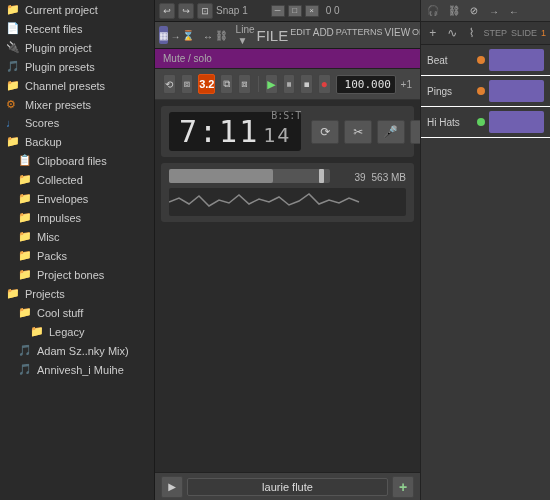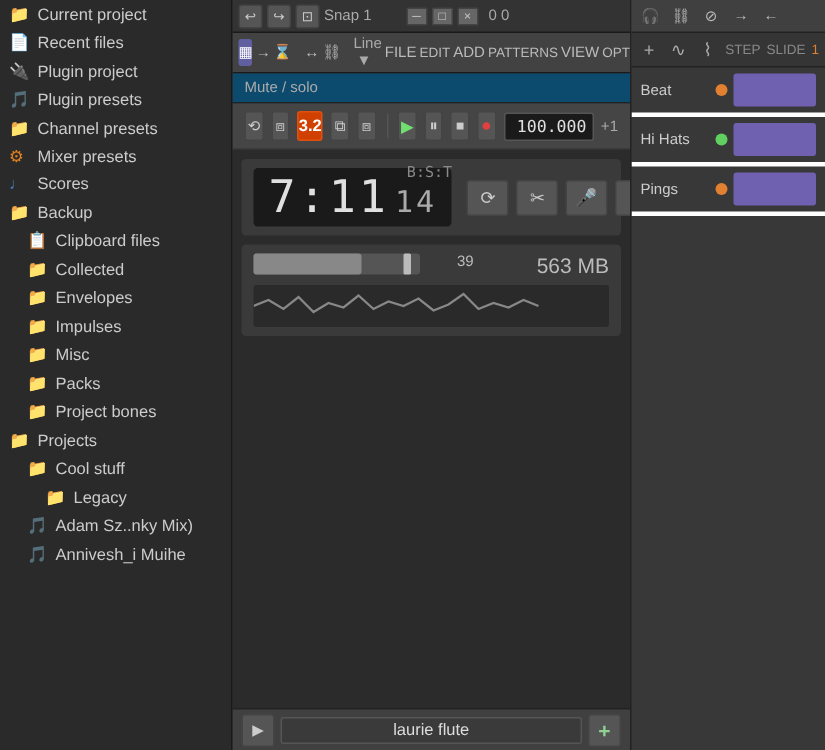--- a/index.html
+++ b/index.html
@@ -90,21 +90,21 @@
 
     .channel-list {
       flex: 1;
       overflow: hidden;
     }
 
     .channel-item {
       display: flex;
       align-items: center;
       padding: 4px 6px;
-      border-bottom: 3px solid #ffffff;
+      border-bottom: 1px solid #ffffff;
       cursor: pointer;
       position: relative;
     }
 
     .channel-name {
       flex: 1;
       font-size: 10px;
       color: #ccc;
     }
 
@@ -171,21 +171,21 @@
       align-items: center;
       justify-content: center;
       cursor: pointer;
       color: #90d090;
       font-size: 14px;
       font-weight: bold;
     }
 
     
     .mute-solo-bar {
-      background: #0c4a6e;
+      background: #701a75;
       height: 20px;
       display: flex;
       align-items: center;
       padding: 0 8px;
       font-size: 10px;
       color: #aaa;
       border-bottom: 1px solid #222;
     }
 
     .icon-btn {
@@ -367,21 +367,21 @@
     <div class="icon-btn">⌛</div>
     <div style="width:1px;height:14px;background:#555;margin:0 2px;"></div>
     <div class="icon-btn">↔</div>
     <div class="icon-btn">⛓</div>
     <div style="margin-left:6px;font-size:10px;color:#aaa;">
       <span>Line</span>
       <span style="margin-left:2px;">▼</span>
     </div>
 
     <div style="margin-left:auto;display:flex;gap:2px;">
-      <span style="font-size:10px;color:#bbb;cursor:pointer;">FILE</span>
+      <span style="font-size:15px;color:#bbb;cursor:pointer;">FILE</span>
       <span style="font-size:9px;color:#bbb;cursor:pointer;">EDIT</span>
       <span style="font-size:10px;color:#bbb;cursor:pointer;">ADD</span>
       <span style="font-size:9px;color:#bbb;cursor:pointer;">PATTERNS</span>
       <span style="font-size:10px;color:#bbb;cursor:pointer;">VIEW</span>
       <span style="font-size:9px;color:#bbb;cursor:pointer;">OPTIONS</span>
     </div>
   </div>
 
   <div class="mute-solo-bar">
     <span>Mute / solo</span>
@@ -417,27 +417,27 @@
     <div style="display:flex;gap:5px;">
       <div class="time-ctrl-btn">⟳</div>
       <div class="time-ctrl-btn">✂</div>
       <div class="time-ctrl-btn">🎤</div>
       <div class="time-ctrl-btn">?</div>
     </div>
   </div>
 
   <div style="background:#3a3a3a;border-radius:3px;padding:6px 8px;margin:0 6px;">
 
-    <div style="display:flex;align-items:flex-start;gap:6px;margin-bottom:4px;">
+    <div style="display:flex;align-items:flex-end;gap:6px;margin-bottom:4px;">
       <div style="flex:1;height:14px;background:#555;border-radius:2px;position:relative;cursor:pointer;">
         <div style="width:65%;height:100%;background:#888;border-radius:2px;"></div>
         <div style="position:absolute;right:6px;top:0;width:5px;height:100%;background:#bbb;border-radius:1px;"></div>
       </div>
       <span style="font-size:10px;color:#bbb;min-width:30px;text-align:right;">39</span>
-      <span style="font-size:14px;color:#bbb;margin-left:36px;">563 MB</span>
+      <span style="font-size:10px;color:#bbb;">563 MB</span>
     </div>
 
 
     <div style="height:28px;background:#2a2a2a;border-radius:2px;margin-top:5px;overflow:hidden;">
       <svg width="100%" height="28">
         <polyline points="0,14 10,10 20,16 30,8 40,18 50,12 60,15 70,7 80,16 90,11 100,14 110,9 120,17 130,13 140,6 150,16 160,12 170,15 180,10 190,14" fill="none" stroke="#888" stroke-width="1.5"></polyline>
       </svg>
     </div>
   </div>
 
@@ -468,23 +468,23 @@
     <span style="color:#e08030;margin-left:auto;">1</span>
   </div>
 
   <div class="channel-list" id="channel-list-container">
   <div class="channel-item">
         <span class="channel-name">Beat</span>
         <div class="channel-dot dot-orange"></div>
         <div class="channel-block" style="background: rgb(112, 96, 176);"></div>
       </div>
       <div class="channel-item">
+        <span class="channel-name">Pings</span>
+        <div class="channel-dot dot-orange"></div>
+        <div class="channel-block" style="background: rgb(112, 96, 176);"></div>
+      </div>
+      <div class="channel-item">
         <span class="channel-name">Hi Hats</span>
         <div class="channel-dot dot-green"></div>
         <div class="channel-block" style="background: rgb(112, 96, 176);"></div>
       </div>
-      <div class="channel-item">
-        <span class="channel-name">Pings</span>
-        <div class="channel-dot dot-orange"></div>
-        <div class="channel-block" style="background: rgb(112, 96, 176);"></div>
-      </div>
     </div>
 </div>
 
 </body></html>

